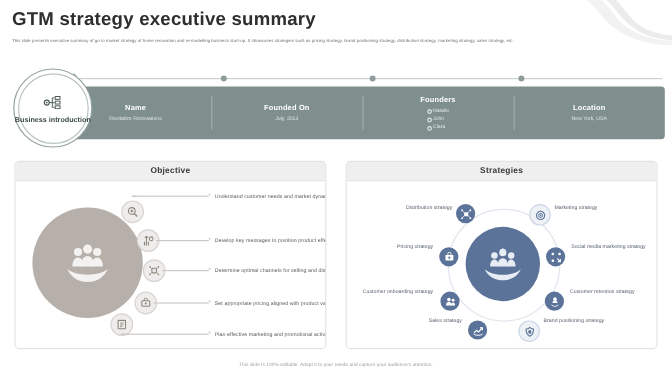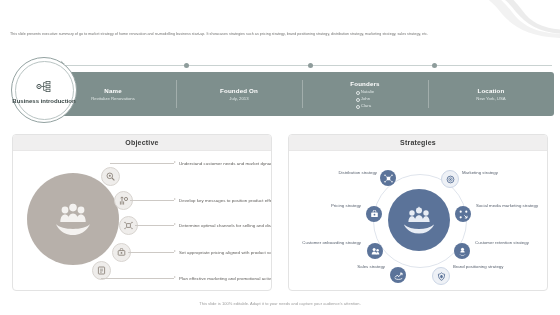--- a/index.html
+++ b/index.html
@@ -135,20 +135,21 @@
 
 <div class="slide">
 
   <div class="ribbon">
     <svg width="130" height="60" viewBox="0 0 130 60">
       <path d="M10,2 C40,2 60,18 72,34 C82,48 98,56 126,56 L126,60 C92,60 74,50 62,36 C50,20 34,8 6,8 Z" fill="#f2f2f2"></path>
       <path d="M22,0 C52,0 70,16 82,32 C92,46 106,52 130,52 L130,56 C102,56 88,48 76,34 C64,18 48,6 18,6 Z" fill="#e9e9e9" opacity=".85"></path>
     </svg>
   </div>
 
+  <div class="title">GTM strategy executive summary</div>
   <div class="subtitle">This slide presents executive summary of go to market strategy of home renovation and re-modelling business start-up. It showcases strategies such as pricing strategy, brand positioning strategy, distribution strategy, marketing strategy, sales strategy, etc.</div>
 
   <div class="rail">
     <span class="rail-star">✦</span>
     <span class="rail-dot" style="left:122px;"></span>
     <span class="rail-dot" style="left:246px;"></span>
     <span class="rail-dot" style="left:370px;"></span>
   </div>
 
   <div class="band">

